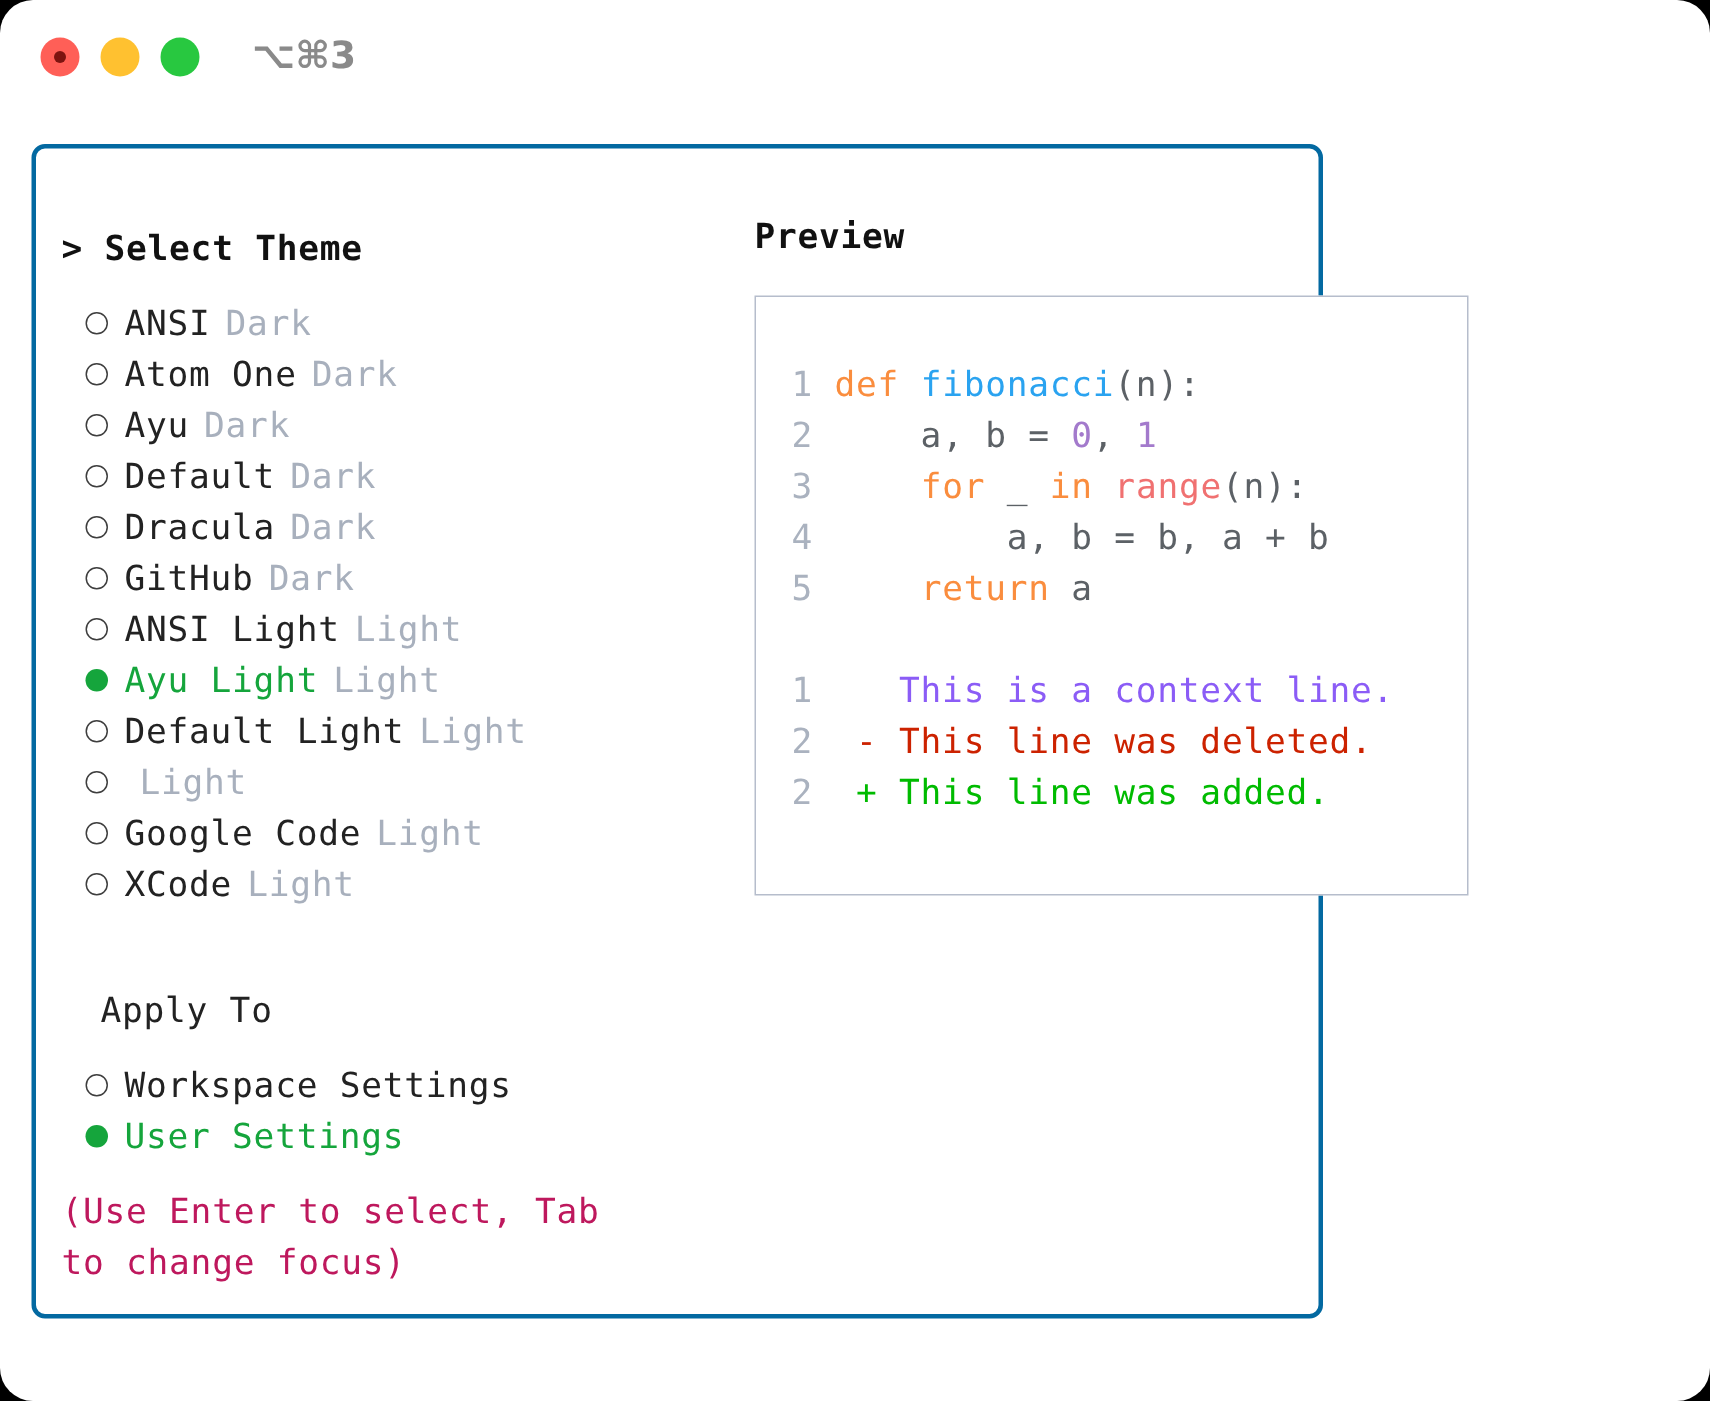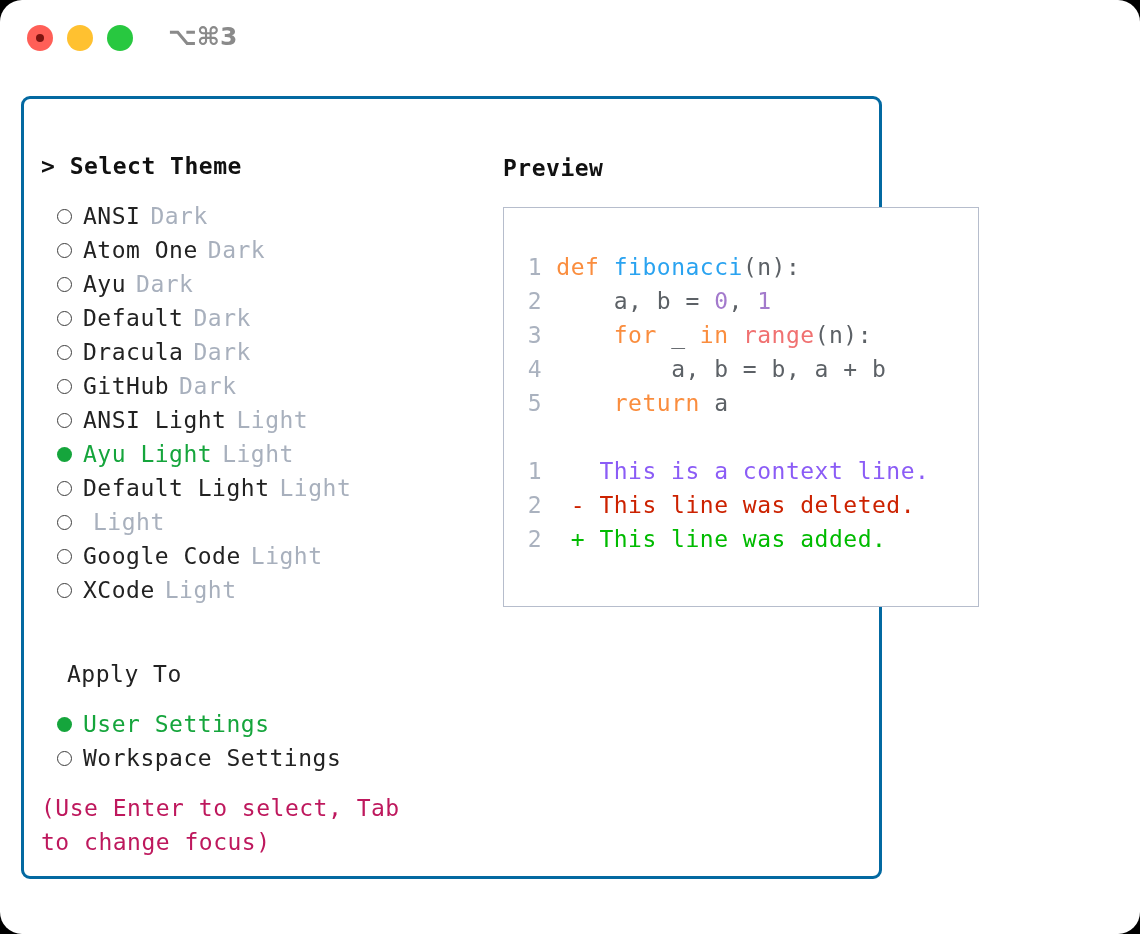--- a/index.html
+++ b/index.html
@@ -164,21 +164,21 @@
     line-height: 34px;
     color: #be185d;
     width: 400px;
     letter-spacing: 0.5px;
   }
 
   
   .right-col {
     position: absolute;
     left: 479px;
-    top: 52px;
+    top: 42px;
     width: 490px;
   }
   .preview-box {
     margin-top: 22px;
     width: 476px;
     height: 400px;
     border: 1px solid #b6bdcc;
     box-sizing: border-box;
     background: #ffffff;
     position: relative;
@@ -245,22 +245,22 @@
             <div class="row"><span class="marker"><span class="glyph-off"></span></span><span class="tag">Light</span></div>
             <div class="row"><span class="marker"><span class="glyph-off"></span></span><span class="name">Google Code</span><span class="tag">Light</span></div>
             <div class="row"><span class="marker"><span class="glyph-off"></span></span><span class="name">XCode</span><span class="tag">Light</span></div>
           </div>
 
         <div class="spacer-row"></div>
 
         <div class="apply-heading">Apply To</div>
 
         <div class="list" id="apply-list">
+            <div class="row"><span class="marker"><span class="glyph-off"></span></span><span class="name">Workspace Settings</span></div>
             <div class="row selected"><span class="marker"><span class="glyph-on"></span></span><span class="name">User Settings</span></div>
-            <div class="row"><span class="marker"><span class="glyph-off"></span></span><span class="name">Workspace Settings</span></div>
           </div>
 
         <div class="hint">(Use Enter to select, Tab to change focus)</div>
       </div>
 
       <div class="right-col">
         <div class="section-title">Preview</div>
 
         <div class="preview-box">
           <div class="code" id="code-block"><div class="cline"><span class="ln">1</span> <span class="tok-kw">def</span><span class="tok-plain"> </span><span class="tok-fn">fibonacci</span><span class="tok-punct">(n):</span></div><div class="cline"><span class="ln">2</span> <span class="tok-plain">    a, b = </span><span class="tok-num">0</span><span class="tok-plain">, </span><span class="tok-num">1</span></div><div class="cline"><span class="ln">3</span> <span class="tok-plain">    </span><span class="tok-kw">for</span><span class="tok-plain"> _ </span><span class="tok-kw">in</span><span class="tok-plain"> </span><span class="tok-built">range</span><span class="tok-punct">(n):</span></div><div class="cline"><span class="ln">4</span> <span class="tok-plain">        a, b = b, a + b</span></div><div class="cline"><span class="ln">5</span> <span class="tok-plain">    </span><span class="tok-kw">return</span><span class="tok-plain"> a</span></div><div class="gap"></div><div class="cline"><span class="ln">1</span><span class="d-ctx">    This is a context line.</span></div><div class="cline"><span class="ln">2</span><span class="d-del">  - This line was deleted.</span></div><div class="cline"><span class="ln">2</span><span class="d-add">  + This line was added.</span></div></div>

